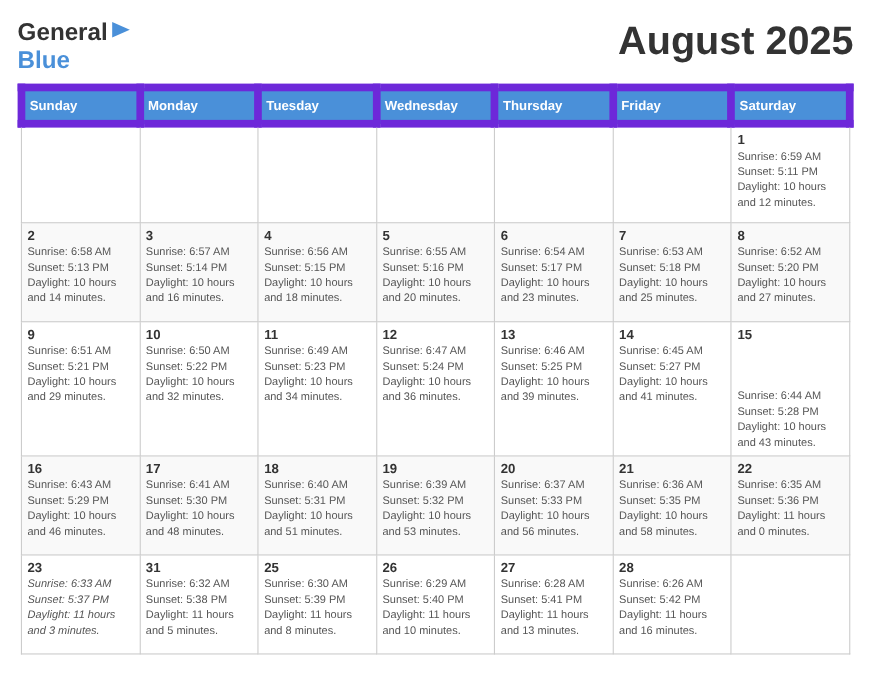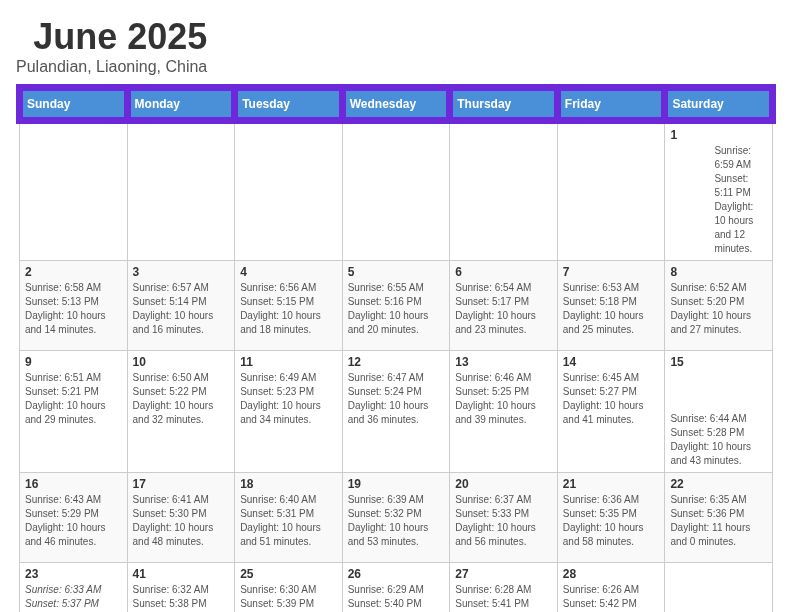--- a/index.html
+++ b/index.html
@@ -81,23 +81,35 @@
       background: #fff;
     }
     td.empty {
       background: #f5f5f5;
     }
   </style>
 </head>
 <body>
 
 <div class="header">
+  <div class="logo">
+    <div class="logo-top-row">
+      <span class="logo-general">General</span>
+      <span style="display:inline-block; margin-left:2px;">
+        <svg width="20" height="20" viewBox="0 0 20 20">
+          <polygon points="2,3 18,10 2,17" fill="#4a90d9"></polygon>
+        </svg>
+      </span>
+    </div>
+    <div>
+      <span class="logo-blue-word">Blue</span>
+    </div>
+  </div>
   <div class="title-block">
-    <h1>June 2025</h1>
-    <h2>Pulandian, Liaoning, China</h2>
+    <h1>August 2025</h1>
   </div>
 </div>
 
 <table>
   <thead>
     <tr>
     <th>Sunday</th>
         <th>Monday</th>
         <th>Tuesday</th>
         <th>Wednesday</th>
@@ -109,21 +121,21 @@
   <tbody id="calendar-body">
   <tr>
         <td class="empty"></td>
         <td class="empty"></td>
         <td class="empty"></td>
         <td class="empty"></td>
         <td class="empty"></td>
         <td class="empty"></td>
         <td>
           <span class="cell-date">1</span>
-          <div class="cell-info" style="white-space: pre-line; margin-left: 44px;">Sunrise: 6:59 AM
+          <div class="cell-info" style="white-space: pre-line;">Sunrise: 6:59 AM
 Sunset: 5:11 PM
 Daylight: 10 hours
 and 12 minutes.</div>
         </td>
       </tr>
       <tr>
         <td>
           <span class="cell-date">2</span>
           <div class="cell-info" style="white-space: pre-line;">Sunrise: 6:58 AM
 Sunset: 5:13 PM
@@ -277,21 +289,21 @@
       </tr>
       <tr>
         <td>
           <span class="cell-date">23</span>
           <div class="cell-info" style="white-space: pre-line; font-style: italic;">Sunrise: 6:33 AM
 Sunset: 5:37 PM
 Daylight: 11 hours
 and 3 minutes.</div>
         </td>
         <td>
-          <span class="cell-date">41</span>
+          <span class="cell-date">31</span>
           <div class="cell-info" style="white-space: pre-line;">Sunrise: 6:32 AM
 Sunset: 5:38 PM
 Daylight: 11 hours
 and 5 minutes.</div>
         </td>
         <td>
           <span class="cell-date">25</span>
           <div class="cell-info" style="white-space: pre-line;">Sunrise: 6:30 AM
 Sunset: 5:39 PM
 Daylight: 11 hours

